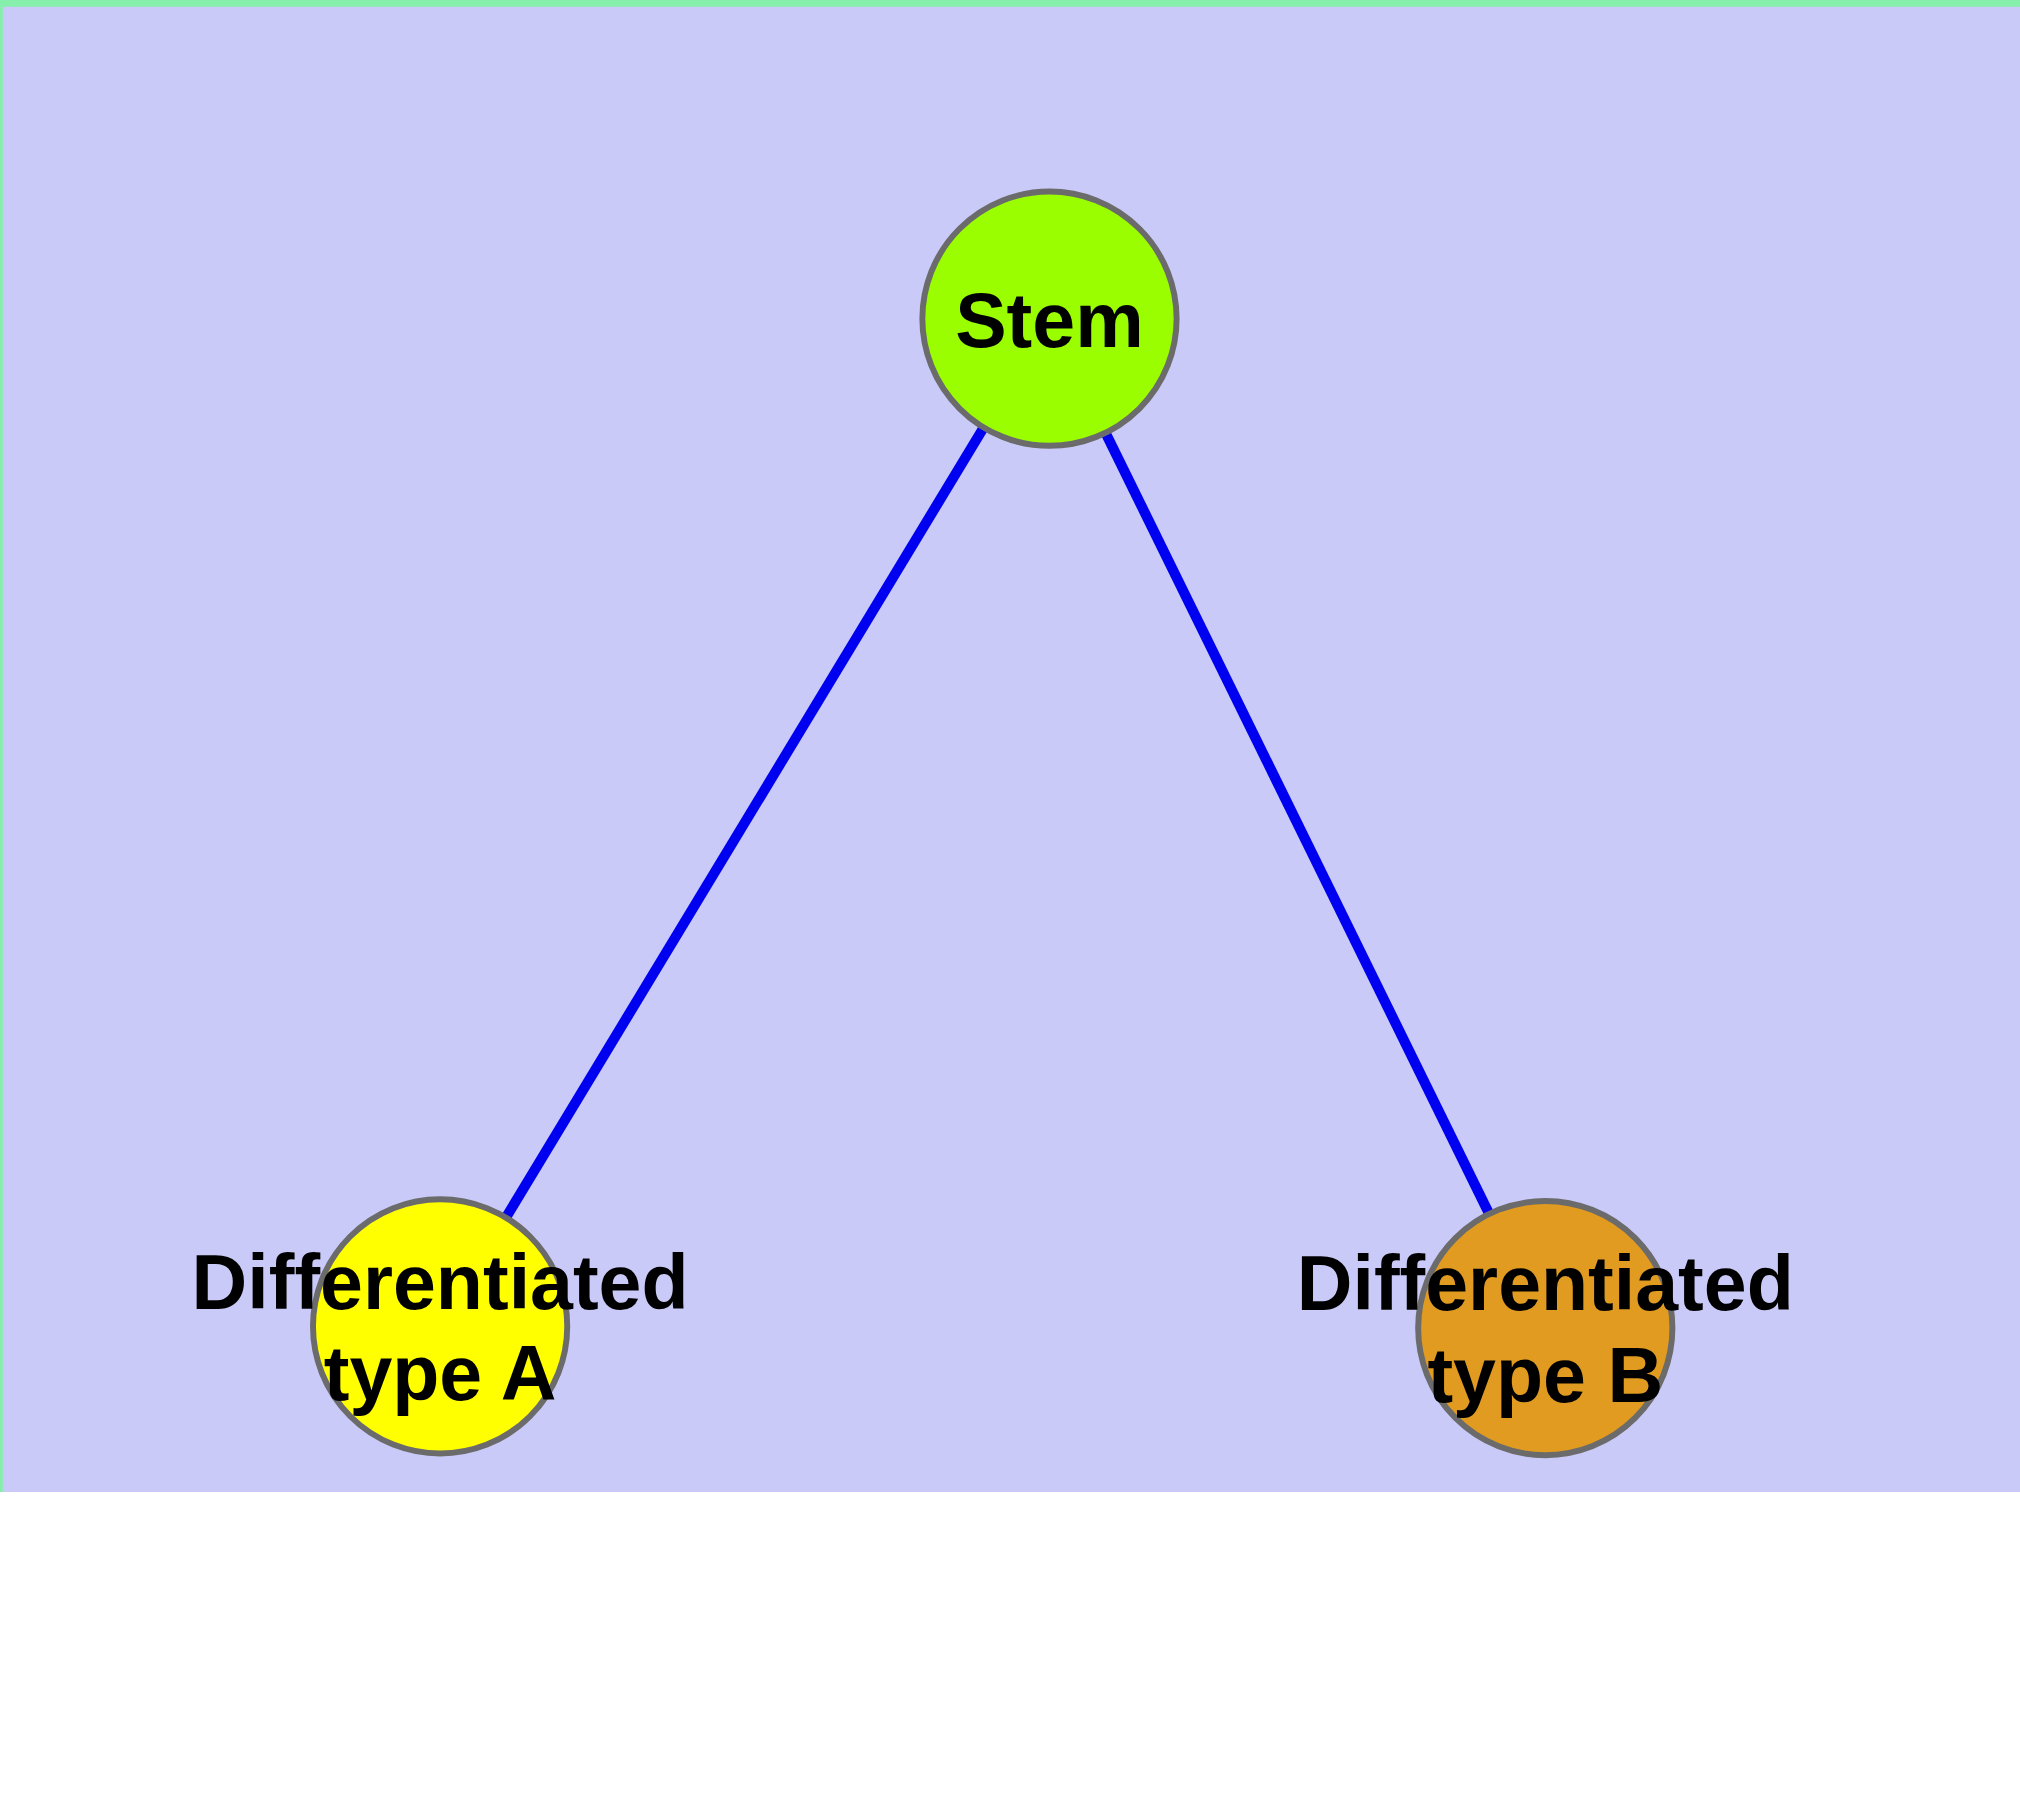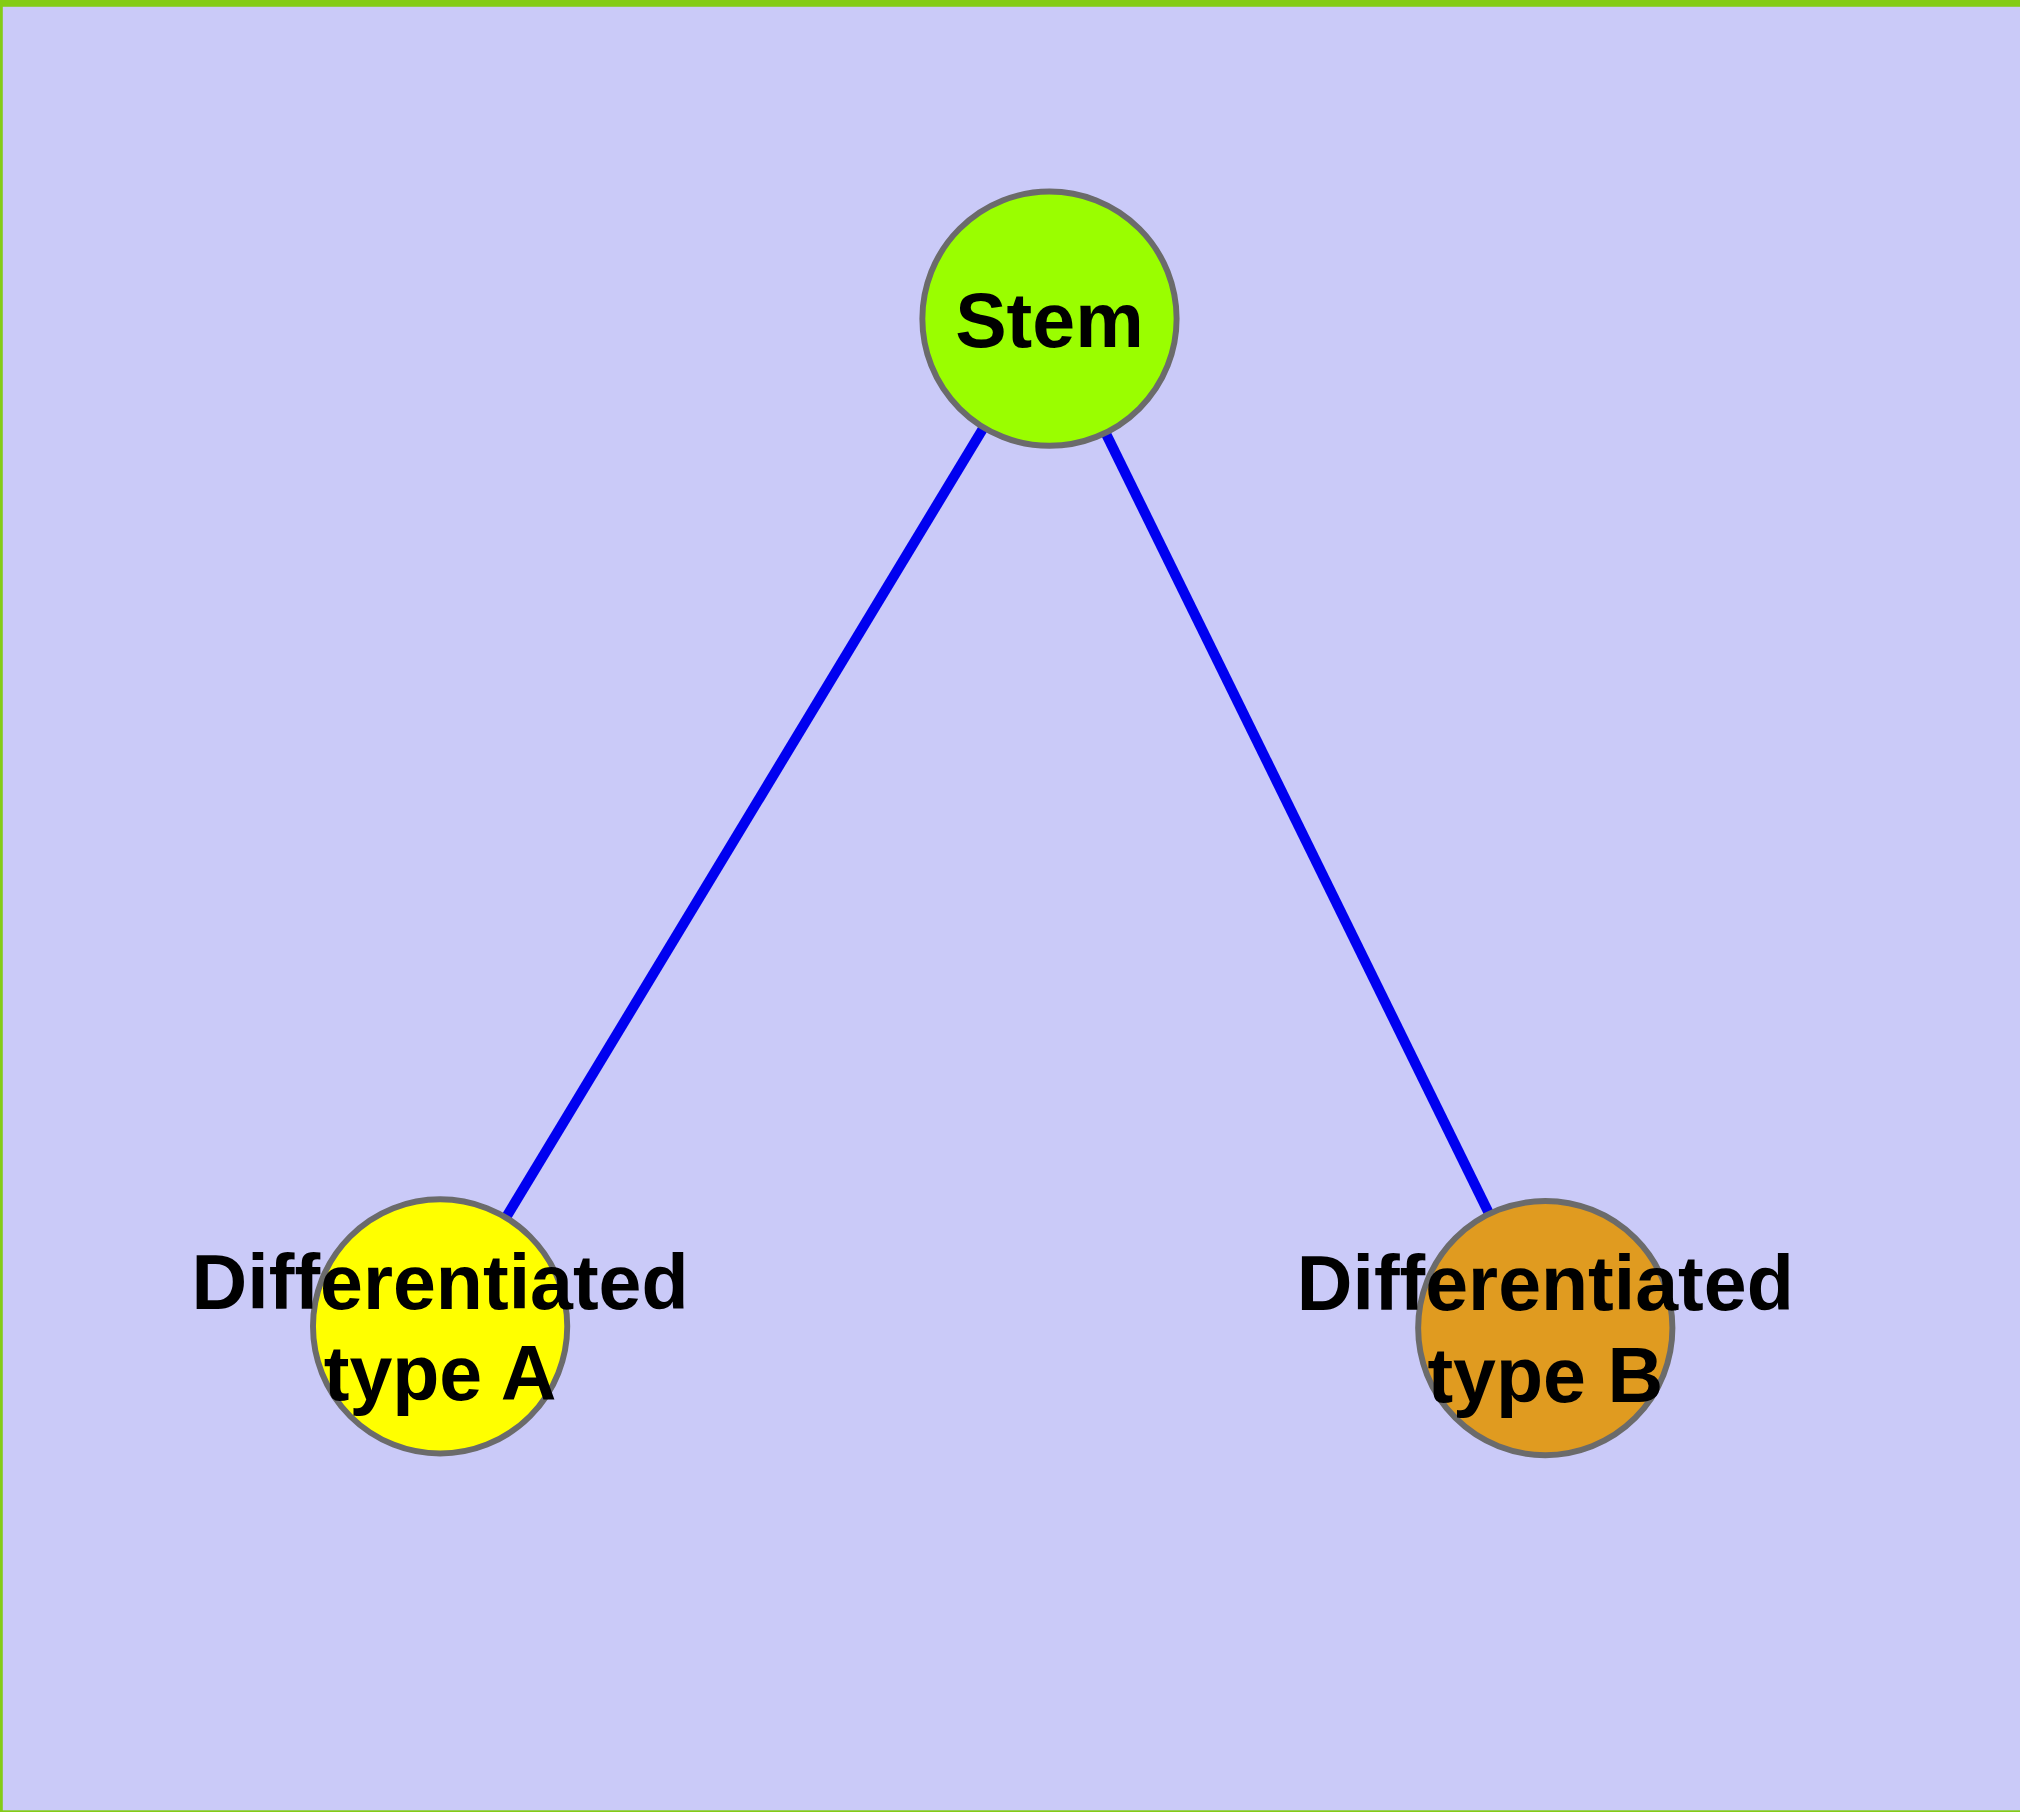--- a/index.html
+++ b/index.html
@@ -4,22 +4,22 @@
 <style>
   
   html, body {
     margin: 0;
     padding: 0;
     background: #ffffff;
   }
   .page {
     position: relative;
     width: 2021px;
-    height: 1812px;
-    background: #84cc16;
+    height: 1492px;
+    background: #86efac;
     overflow: hidden;
     font-family: "Liberation Sans", sans-serif;
   }
   svg { display: block; }
   .node-circle {
     stroke: #6B6B6B;       
     stroke-width: 7;
   }
   .edge-line {
     stroke-width: 12;

